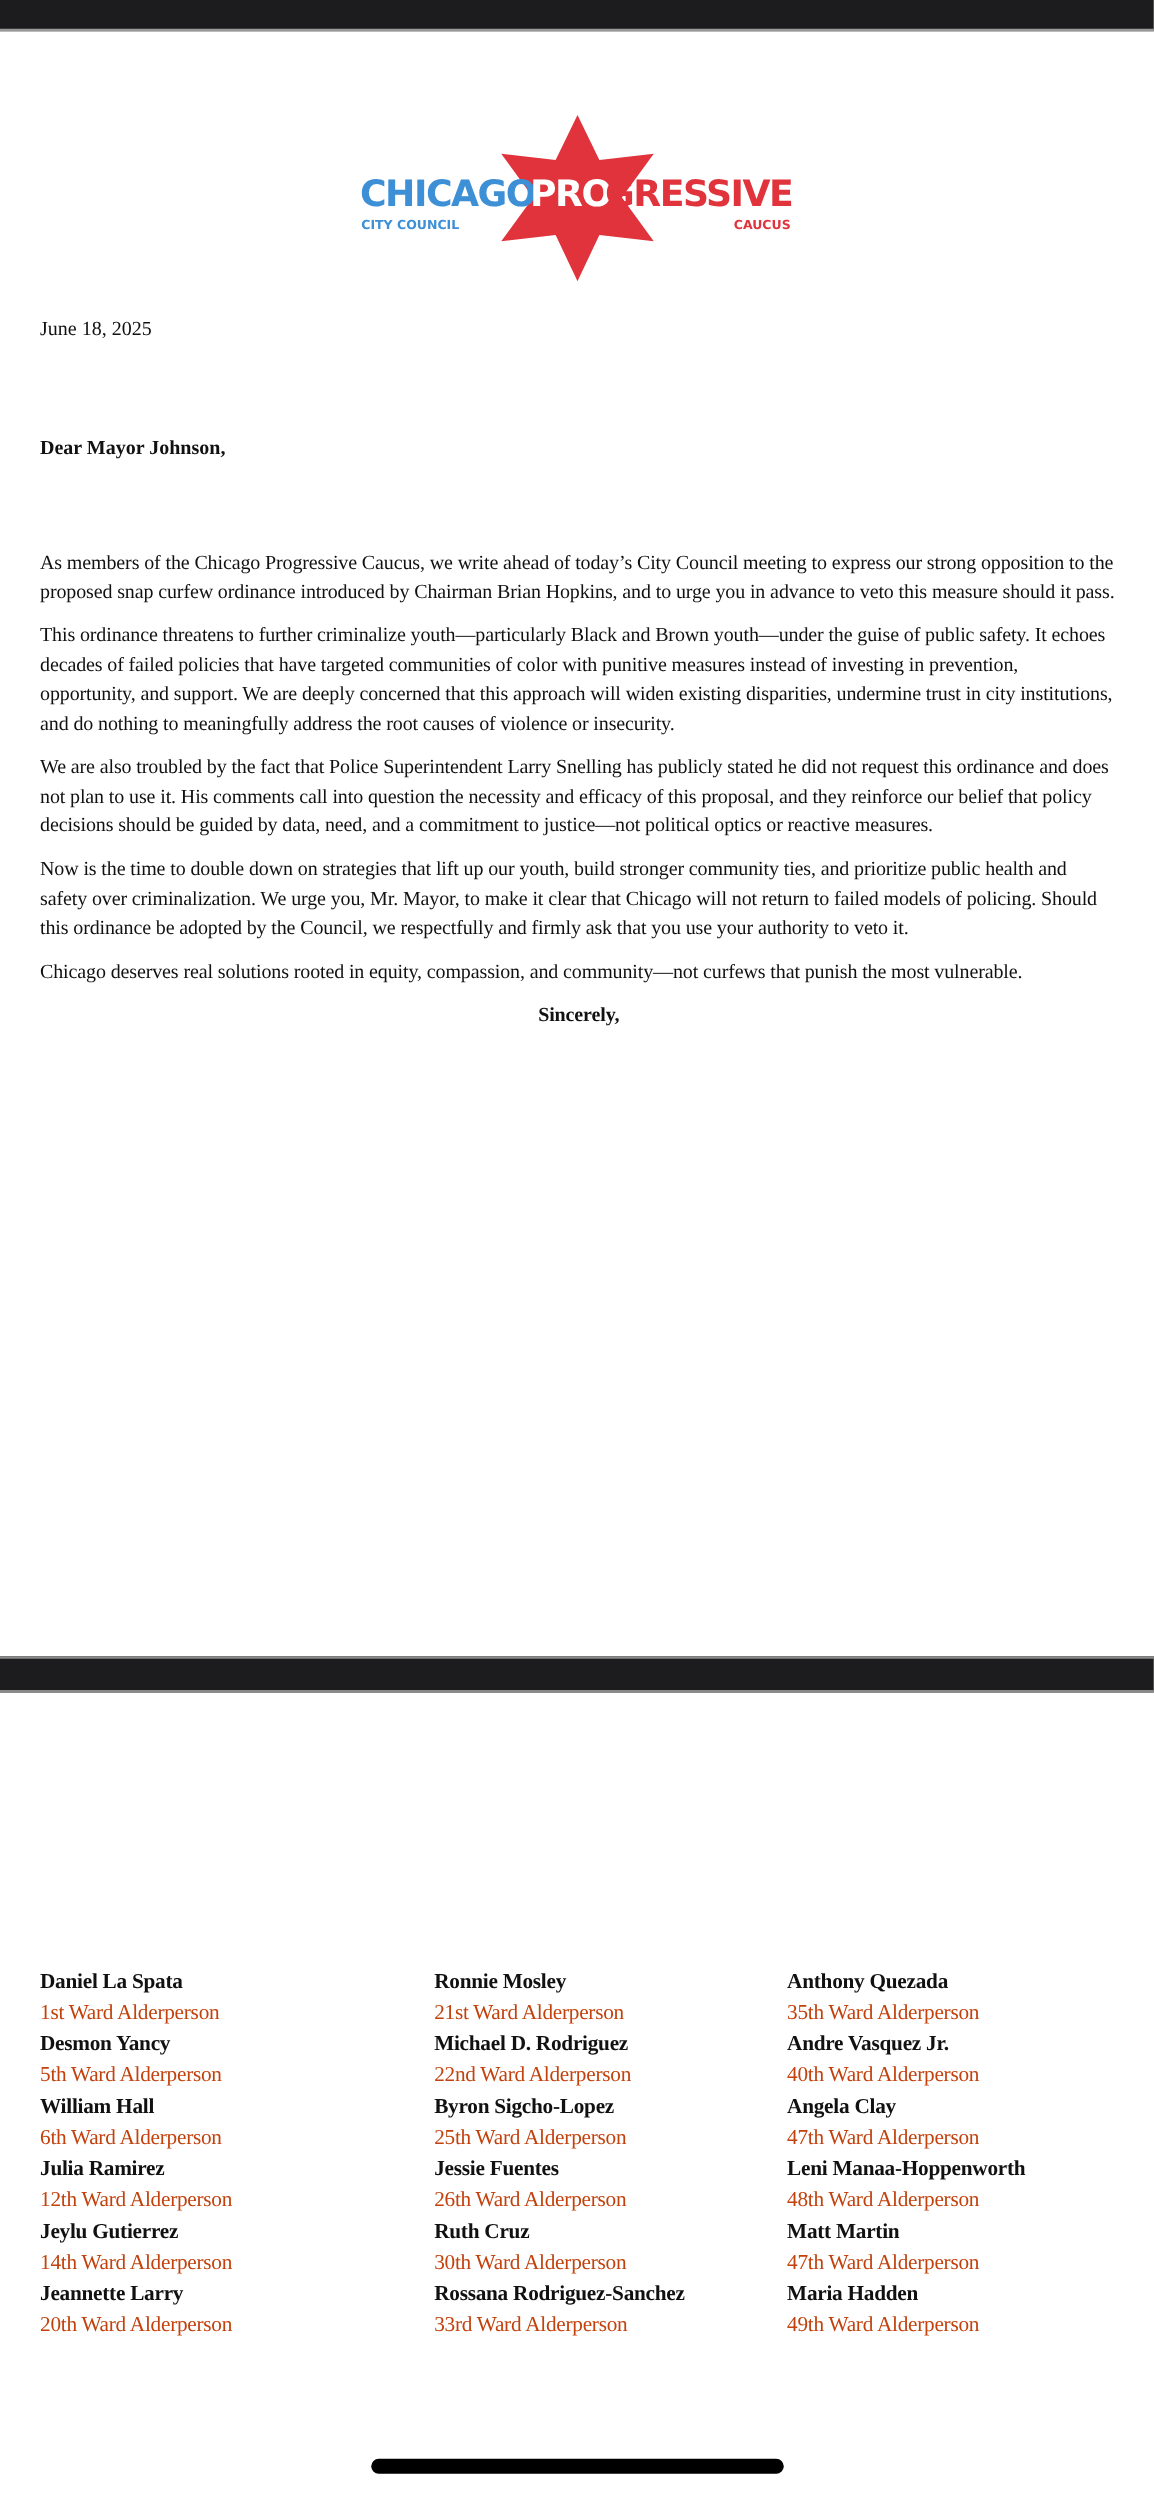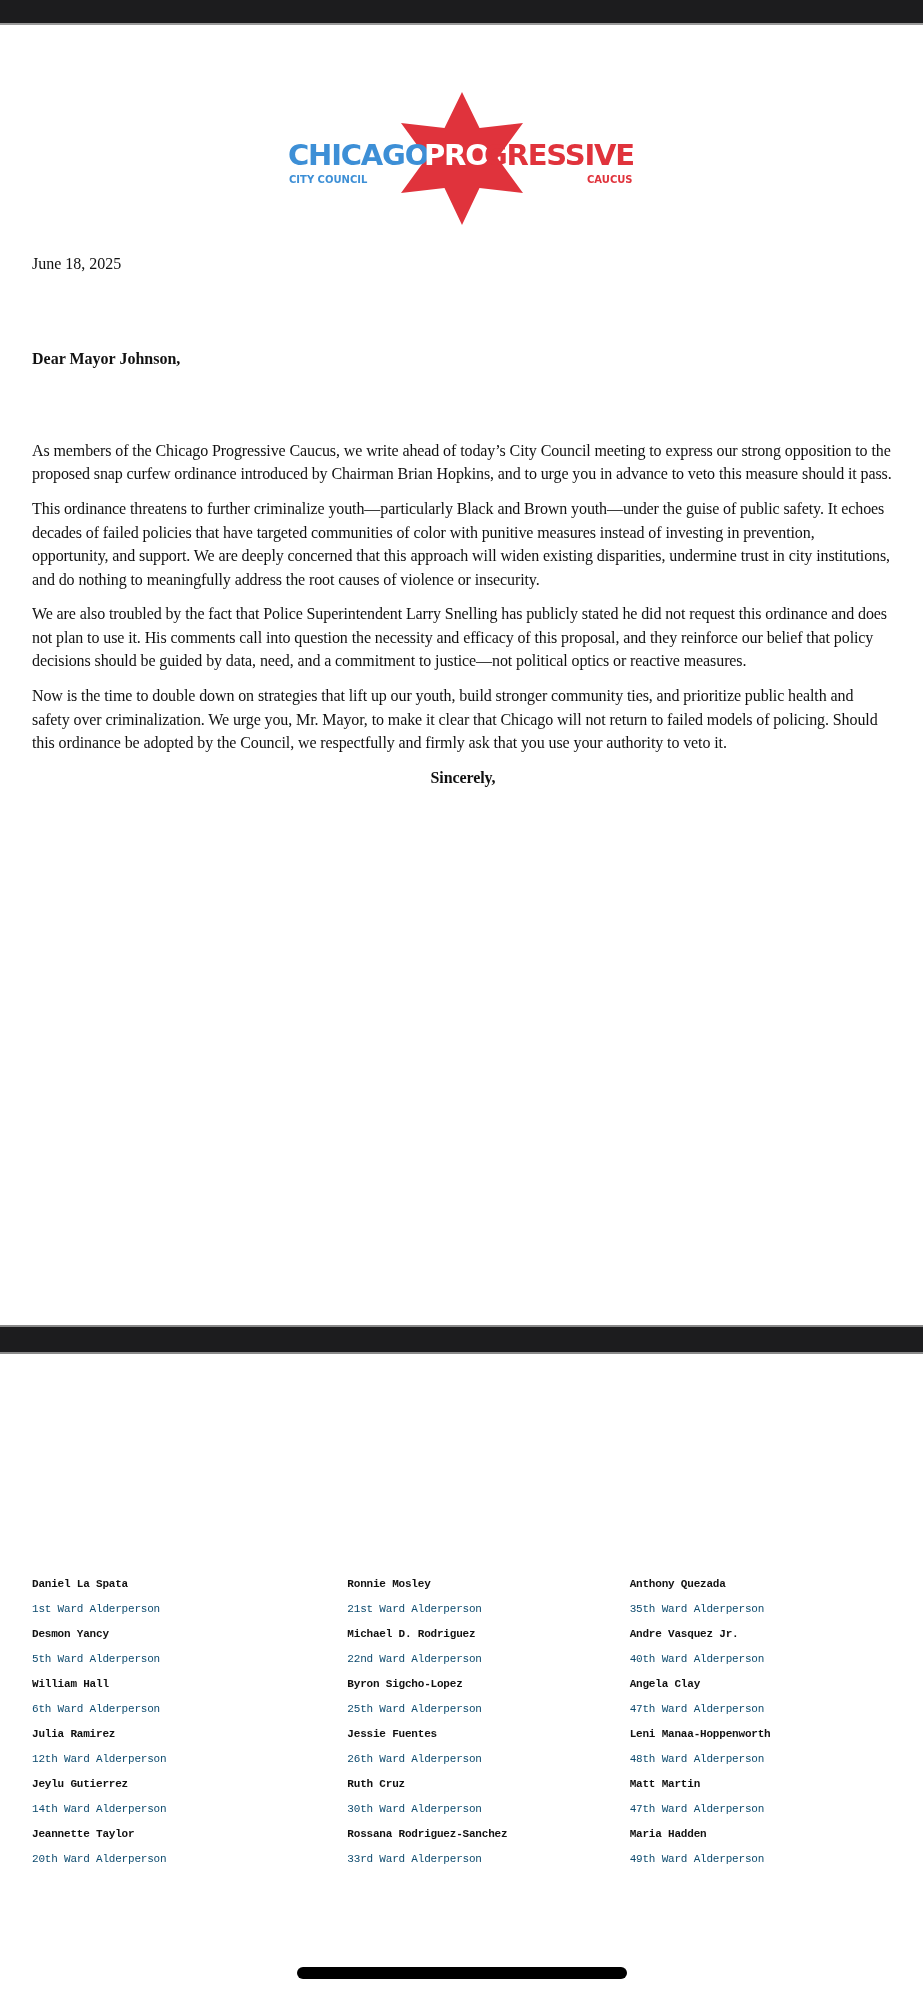--- a/index.html
+++ b/index.html
@@ -27,26 +27,26 @@
   .body-text p.bold { font-weight: bold; text-align: center; }
 
   .midbar {
     position: absolute; left: 0; top: 1325px; width: 923px; height: 25px;
     background: #1c1c1e; border-top: 2px solid #8a8a8a; border-bottom: 2px solid #8a8a8a;
   }
 
   .signatories {
     position: absolute; top: 1572px; left: 32px; width: 880px;
     display: flex;
-    font-family: Liberation Mono, monospace; font-size: 11px; line-height: 25px;
+    font-family: Liberation Serif, serif; font-size: 17px; line-height: 25px;
   }
   .sig-col { width: 296px; }
   .sig-col:nth-child(2) { width: 296px; margin-left: 33px; }
   .sig-name { font-weight: bold; display: block; letter-spacing: -0.2px; }
-  .sig-title { display: block; color: #0c4a6e; letter-spacing: -0.2px; }
+  .sig-title { display: block; color: #c2410c; letter-spacing: -0.2px; }
 
   .home-indicator {
     position: absolute; left: 297px; top: 1967px; width: 330px; height: 12px;
     background: #000; border-radius: 6px;
   }
 </style>
 </head>
 <body>
 
 <div class="topbar"></div>
@@ -63,38 +63,39 @@
 </div>
 
 <div class="page date">June 18, 2025</div>
 <div class="page salutation">Dear Mayor Johnson,</div>
 
 <div class="body-text">
   <p>As members of the Chicago Progressive Caucus, we write ahead of today’s City Council meeting to express our strong opposition to the proposed snap curfew ordinance introduced by Chairman Brian Hopkins, and to urge you in advance to veto this measure should it pass.</p>
   <p>This ordinance threatens to further criminalize youth—particularly Black and Brown youth—under the guise of public safety. It echoes decades of failed policies that have targeted communities of color with punitive measures instead of investing in prevention, opportunity, and support. We are deeply concerned that this approach will widen existing disparities, undermine trust in city institutions, and do nothing to meaningfully address the root causes of violence or insecurity.</p>
   <p>We are also troubled by the fact that Police Superintendent Larry Snelling has publicly stated he did not request this ordinance and does not plan to use it. His comments call into question the necessity and efficacy of this proposal, and they reinforce our belief that policy decisions should be guided by data, need, and a commitment to justice—not political optics or reactive measures.</p>
   <p>Now is the time to double down on strategies that lift up our youth, build stronger community ties, and prioritize public health and safety over criminalization. We urge you, Mr. Mayor, to make it clear that Chicago will not return to failed models of policing. Should this ordinance be adopted by the Council, we respectfully and firmly ask that you use your authority to veto it.</p>
+  <p>Chicago deserves real solutions rooted in equity, compassion, and community—not curfews that punish the most vulnerable.</p>
   <p class="bold">Sincerely,</p>
 </div>
 
 <div class="midbar"></div>
 
 <div class="signatories">
   <div class="sig-col">
     <span class="sig-name">Daniel La Spata</span>
     <span class="sig-title">1st Ward Alderperson</span>
     <span class="sig-name">Desmon Yancy</span>
     <span class="sig-title">5th Ward Alderperson</span>
     <span class="sig-name">William Hall</span>
     <span class="sig-title">6th Ward Alderperson</span>
     <span class="sig-name">Julia Ramirez</span>
     <span class="sig-title">12th Ward Alderperson</span>
     <span class="sig-name">Jeylu Gutierrez</span>
     <span class="sig-title">14th Ward Alderperson</span>
-    <span class="sig-name">Jeannette Taylor</span>
+    <span class="sig-name">Jeannette Larry</span>
     <span class="sig-title">20th Ward Alderperson</span>
   </div>
   <div class="sig-col">
     <span class="sig-name">Ronnie Mosley</span>
     <span class="sig-title">21st Ward Alderperson</span>
     <span class="sig-name">Michael D. Rodriguez</span>
     <span class="sig-title">22nd Ward Alderperson</span>
     <span class="sig-name">Byron Sigcho-Lopez</span>
     <span class="sig-title">25th Ward Alderperson</span>
     <span class="sig-name">Jessie Fuentes</span>

